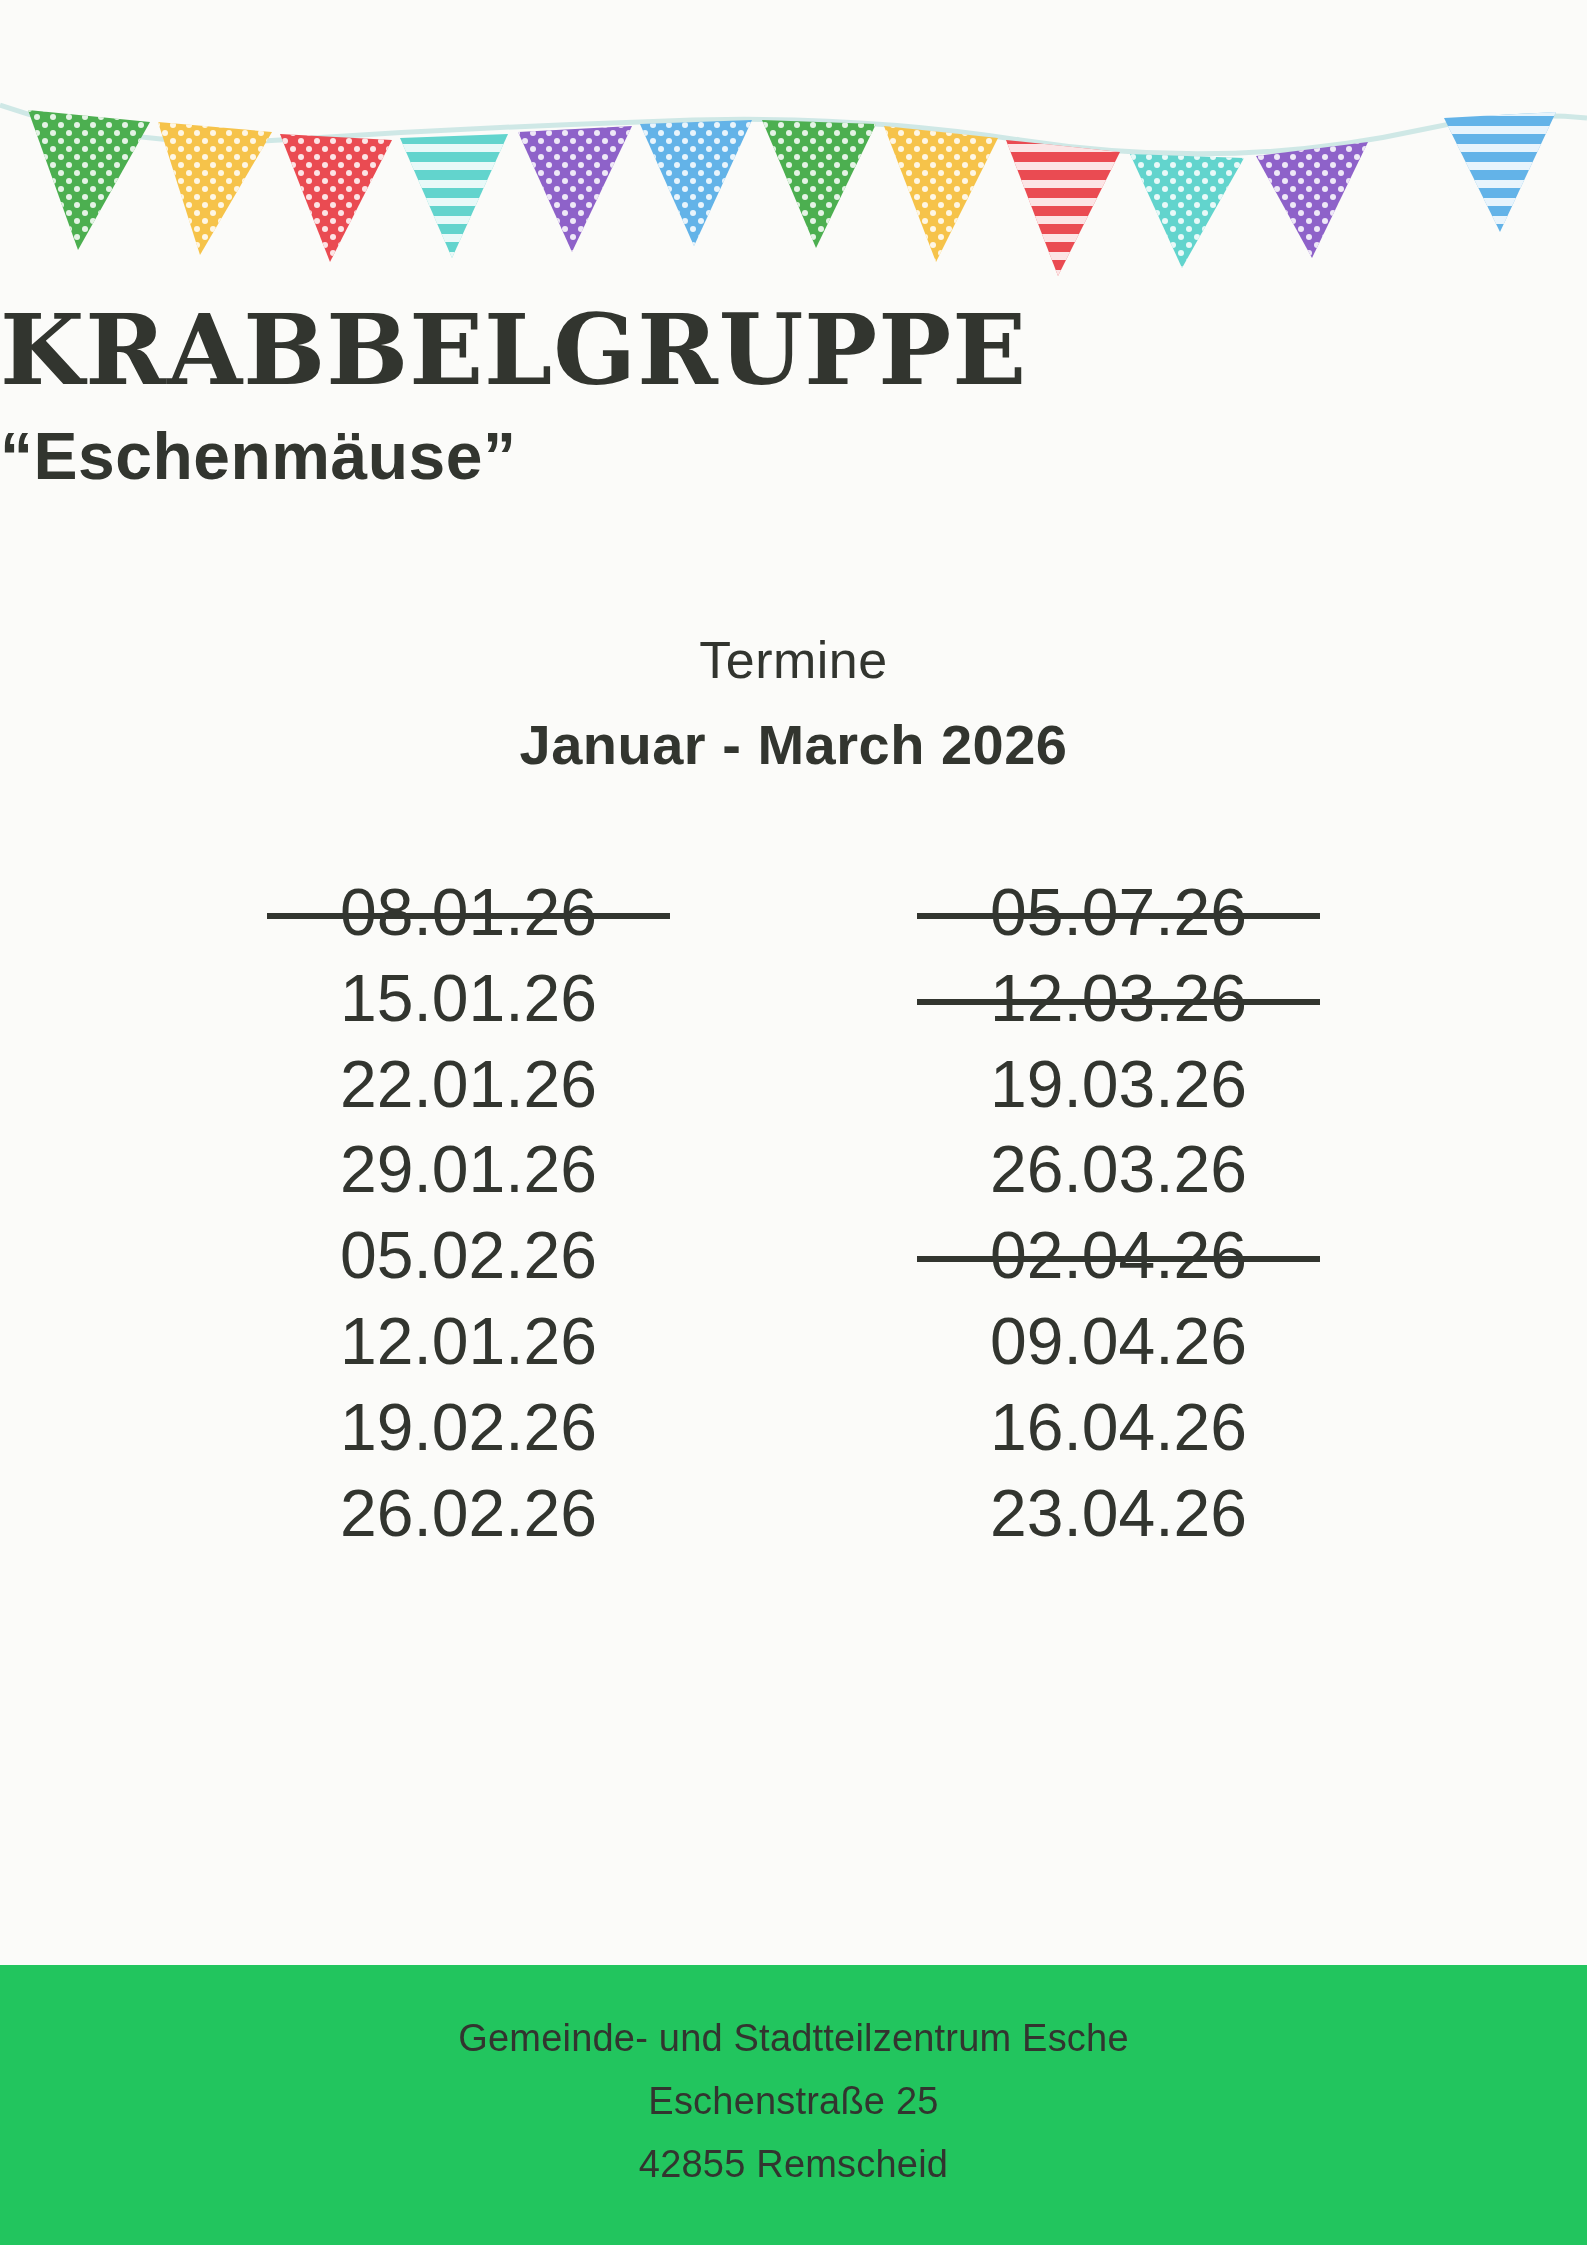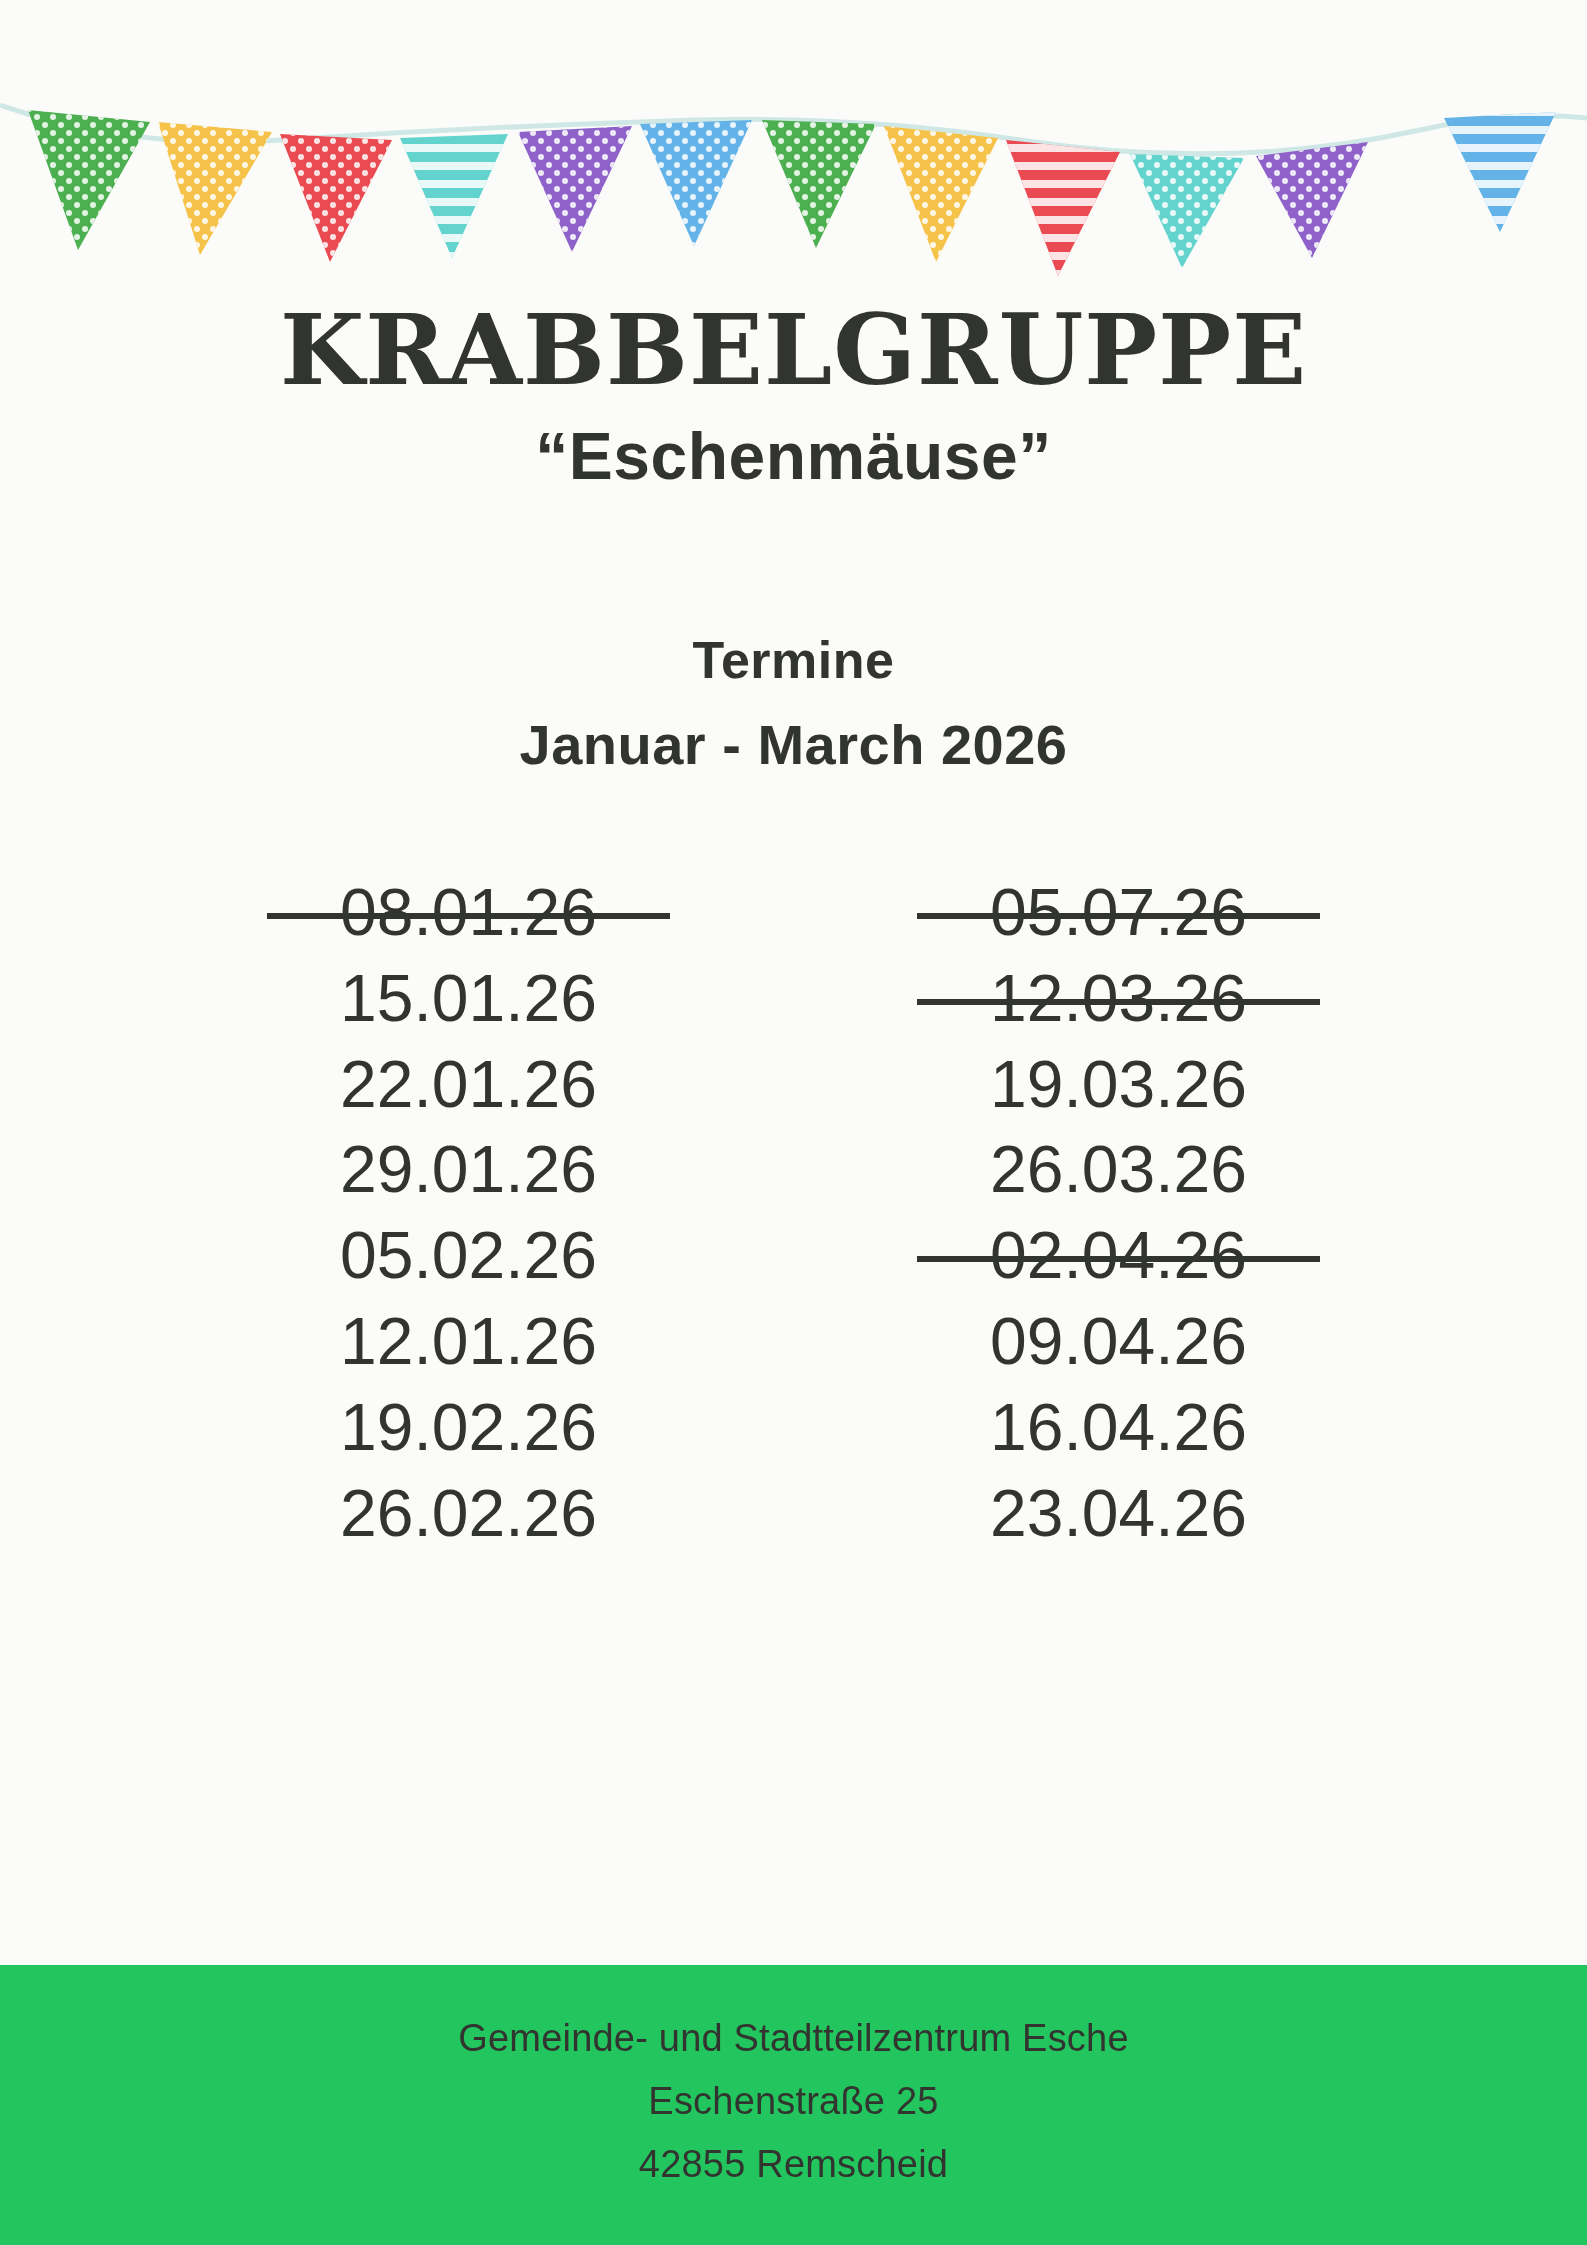--- a/index.html
+++ b/index.html
@@ -25,21 +25,21 @@
     height: 300px;
     pointer-events: none;
   }
 
   
   .header {
     position: absolute;
     top: 300px;
     left: 0;
     width: 100%;
-    text-align: center;
+    text-align: left;
   }
   .title {
     font-family: "DejaVu Serif", "Liberation Serif", serif;
     font-weight: bold;
     font-size: 97px;
     letter-spacing: 1px;
     color: #32352f;
     line-height: 1.05;
     margin: 0;
   }
@@ -54,21 +54,21 @@
 
   .meta {
     position: absolute;
     top: 630px;
     left: 0;
     width: 100%;
     text-align: center;
   }
   .meta-line1 {
     font-size: 52px;
-    font-weight: bold;
+    font-weight: normal;
     color: #32352f;
     margin: 0;
     letter-spacing: 0.5px;
   }
   .meta-line2 {
     font-size: 56px;
     font-weight: bold;
     color: #32352f;
     margin: 22px 0 0 0;
     letter-spacing: 0.5px;

